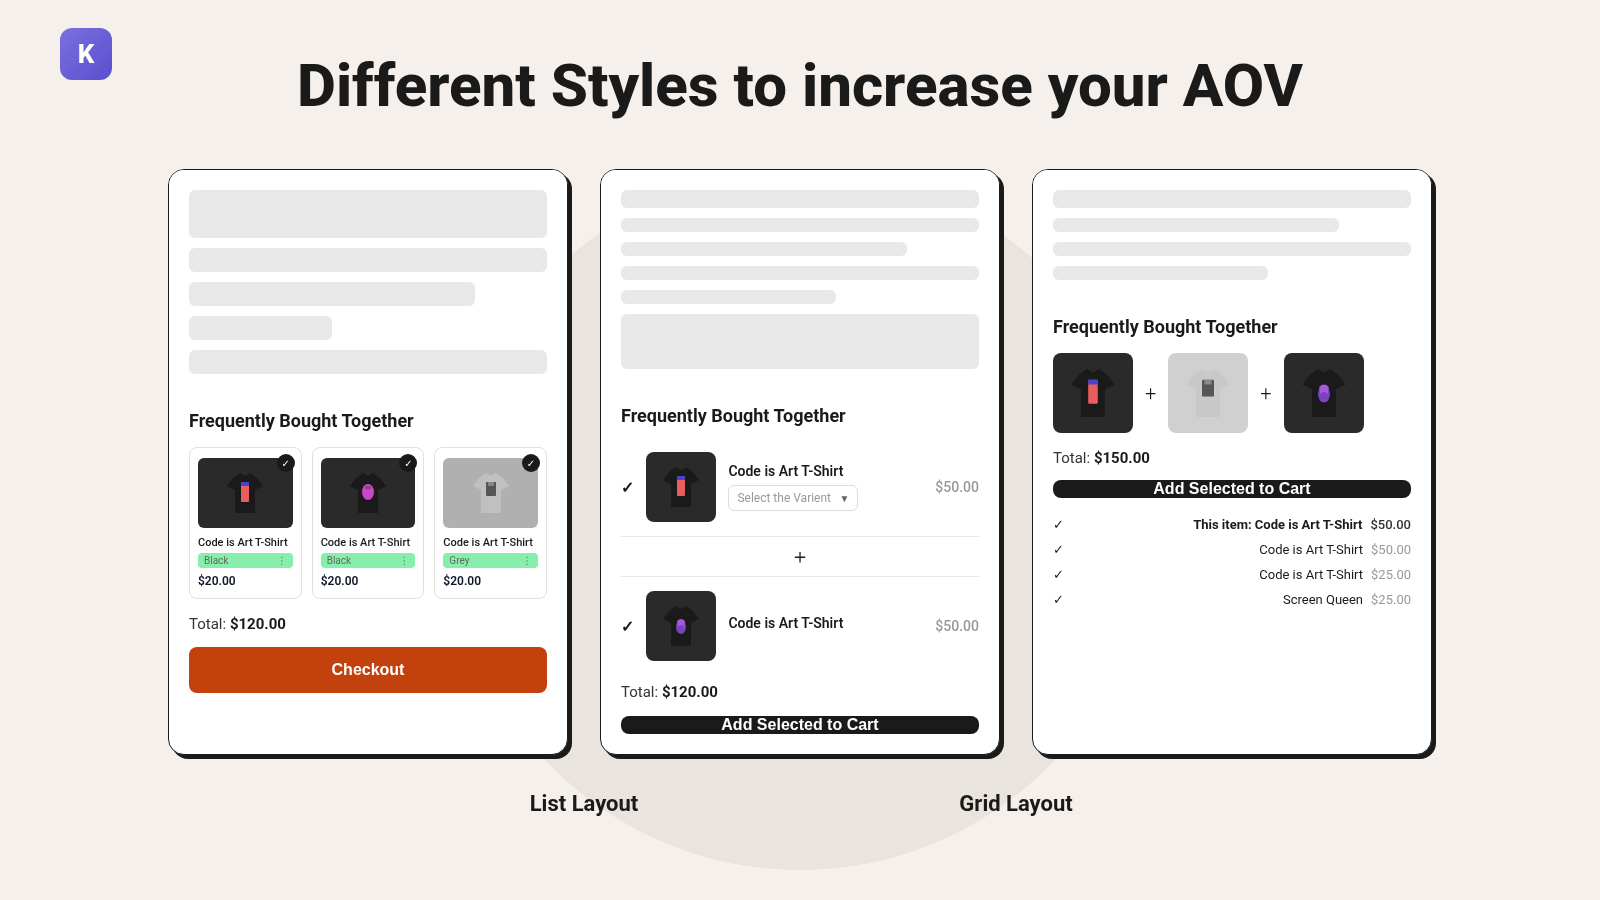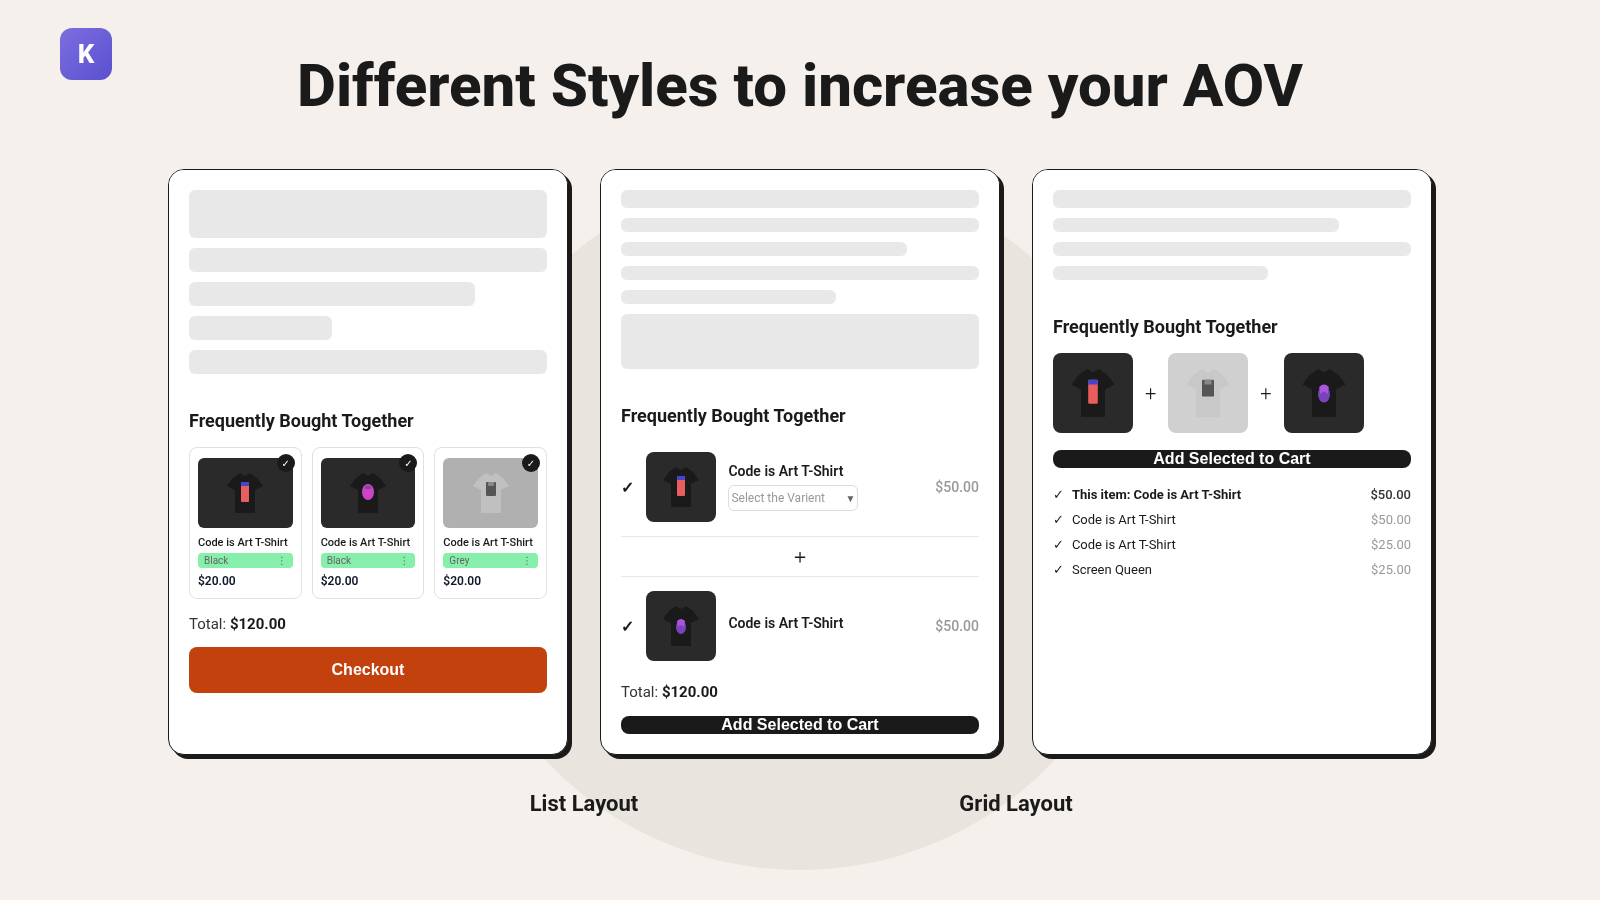--- a/index.html
+++ b/index.html
@@ -226,21 +226,21 @@
     .list-product-name {
       font-size: 14px;
       font-weight: 600;
       color: #1a1a1a;
       margin-bottom: 6px;
     }
     .list-variant-select {
       width: 130px;
       border: 1px solid #ddd;
       border-radius: 6px;
-      padding: 5px 2px;
+      padding: 5px 8px;
       font-size: 12px;
       color: #666;
       background: white;
       display: flex;
       align-items: center;
       justify-content: space-between;
     }
     .list-price {
       font-size: 14px;
       color: #999;
@@ -305,20 +305,21 @@
     }
     .amazon-item-check {
       color: #1a1a1a;
       font-size: 13px;
       flex-shrink: 0;
     }
     .amazon-item-name {
       flex: 1;
       color: #1a1a1a;
       font-weight: 400;
+      text-align: right;
     }
     .amazon-item-name.bold { font-weight: 700; }
     .amazon-item-price {
       color: #999;
       font-size: 13px;
     }
     .amazon-item-price.dark { color: #333; font-weight: 500; }
 
     
     .layout-labels {
@@ -507,20 +508,23 @@
         <span class="amazon-plus">+</span>
         <div class="amazon-product-img">
           <svg viewBox="0 0 40 50" xmlns="http://www.w3.org/2000/svg" width="50" height="60">
             <path fill="#1a1a1a" d="M8,10 L15,5 L20,8 L25,5 L32,10 L38,18 L30,22 L30,45 L10,45 L10,22 L2,18 Z"></path>
             <ellipse cx="20" cy="26" rx="5" ry="7" fill="#7744bb"></ellipse>
             <path fill="#aa55dd" d="M16,20 Q20,16 24,20 L23,26 Q20,22 17,26 Z"></path>
           </svg>
         </div>
       </div>
       
+      <div class="amazon-total">
+        <span>Total:</span> <strong>$150.00</strong>
+      </div>
       
       <button class="btn-add-cart">Add Selected to Cart</button>
       
       <div class="amazon-items-list">
         <div class="amazon-item-row">
           <span class="amazon-item-check">✓</span>
           <span class="amazon-item-name bold">This item: Code is Art T-Shirt</span>
           <span class="amazon-item-price dark">$50.00</span>
         </div>
         <div class="amazon-item-row">

